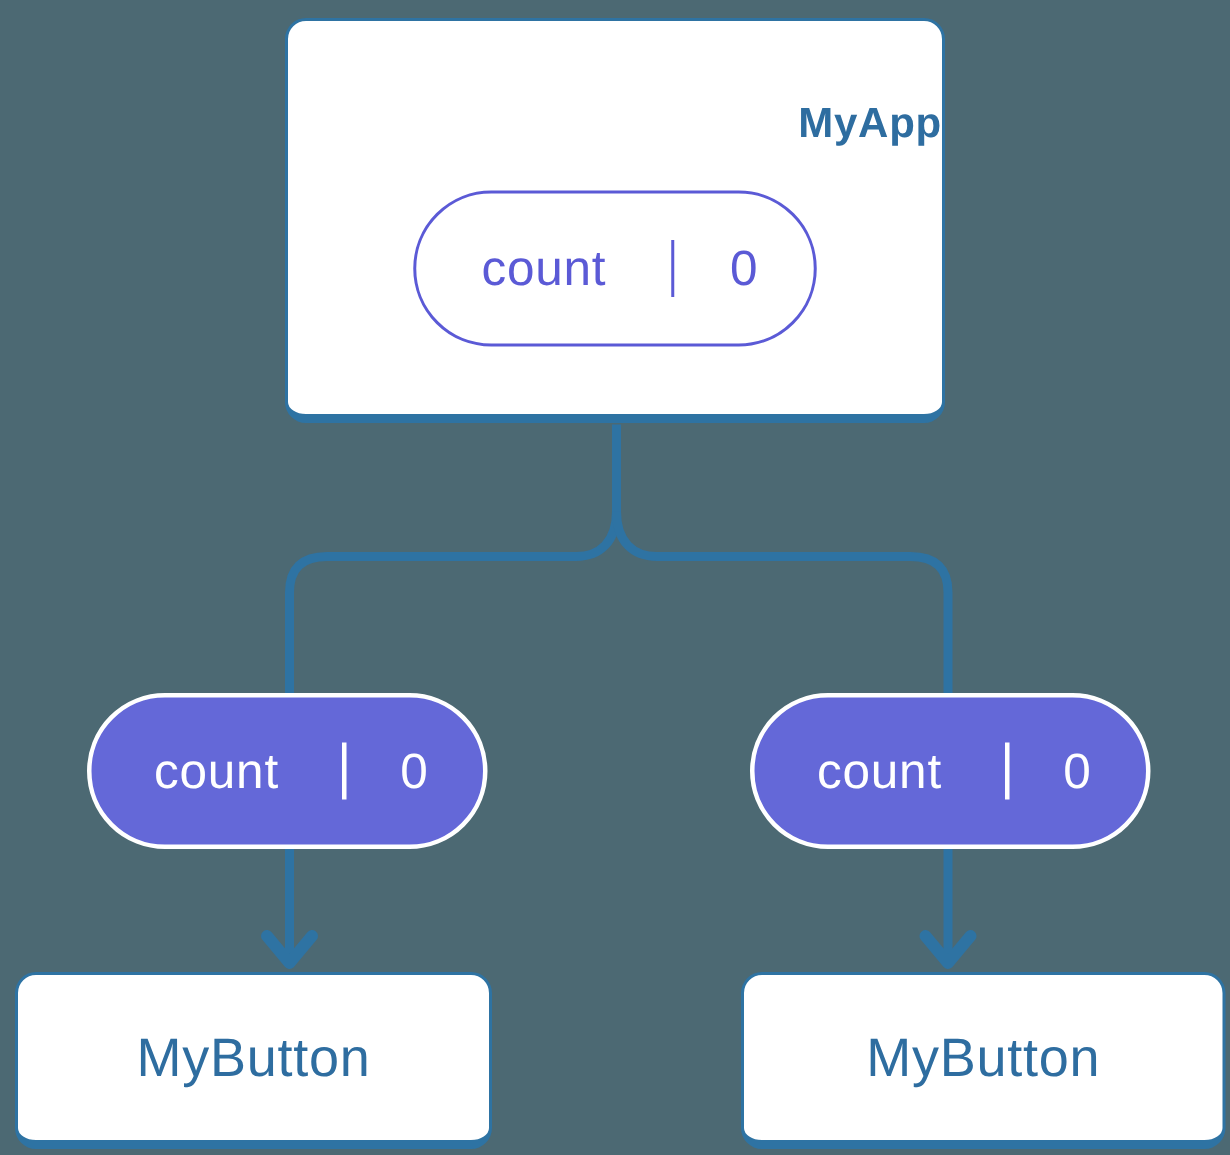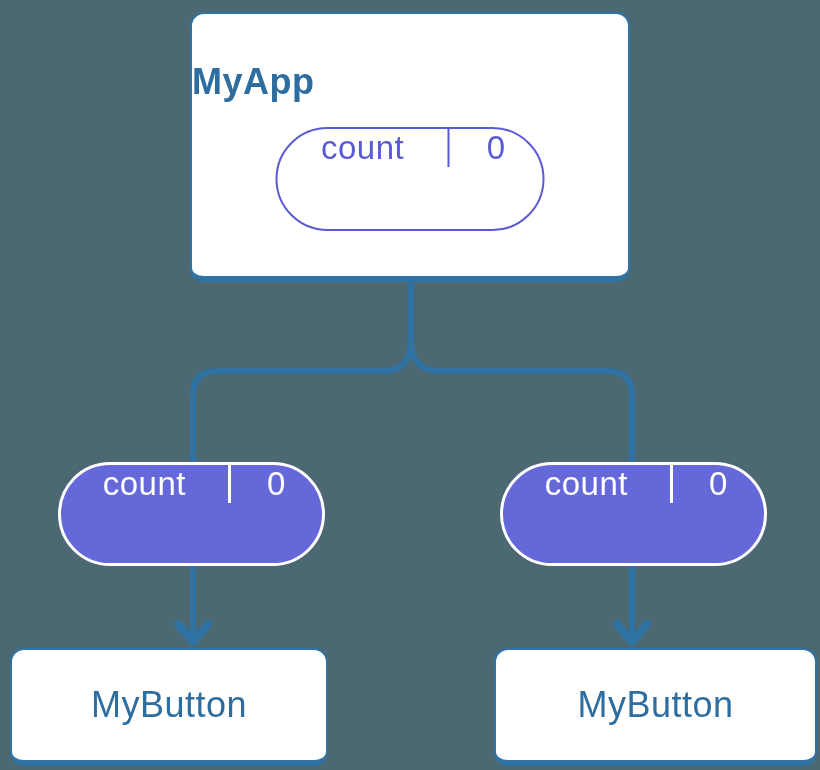--- a/index.html
+++ b/index.html
@@ -46,31 +46,31 @@
     background: var(--card-bg);
     border: 2px solid var(--line);
     border-bottom-width: 6px;
     border-radius: 14px;
   }
   .root-card { left: 190px; top: 12px; width: 440px; height: 270px; }
   .root-title {
     position: absolute;
     top: 48px; left: 0;
     width: 100%;
-    text-align: left;
-    font-size: 36px;
+    text-align: right;
+    font-size: 28px;
     font-weight: 700;
     letter-spacing: 0.5px;
     color: var(--title-text);
     line-height: 40px;
   }
   .pill {
     position: absolute;
     display: flex;
-    align-items: flex-start;
+    align-items: center;
     border-radius: 999px;
     overflow: hidden;
   }
   .root-pill {
     left: 50%; top: 113px;
     transform: translateX(-50%);
     width: 269px; height: 104px;
     background: var(--card-bg);
     border: 2px solid var(--purple-stroke);
     color: var(--purple-stroke);

